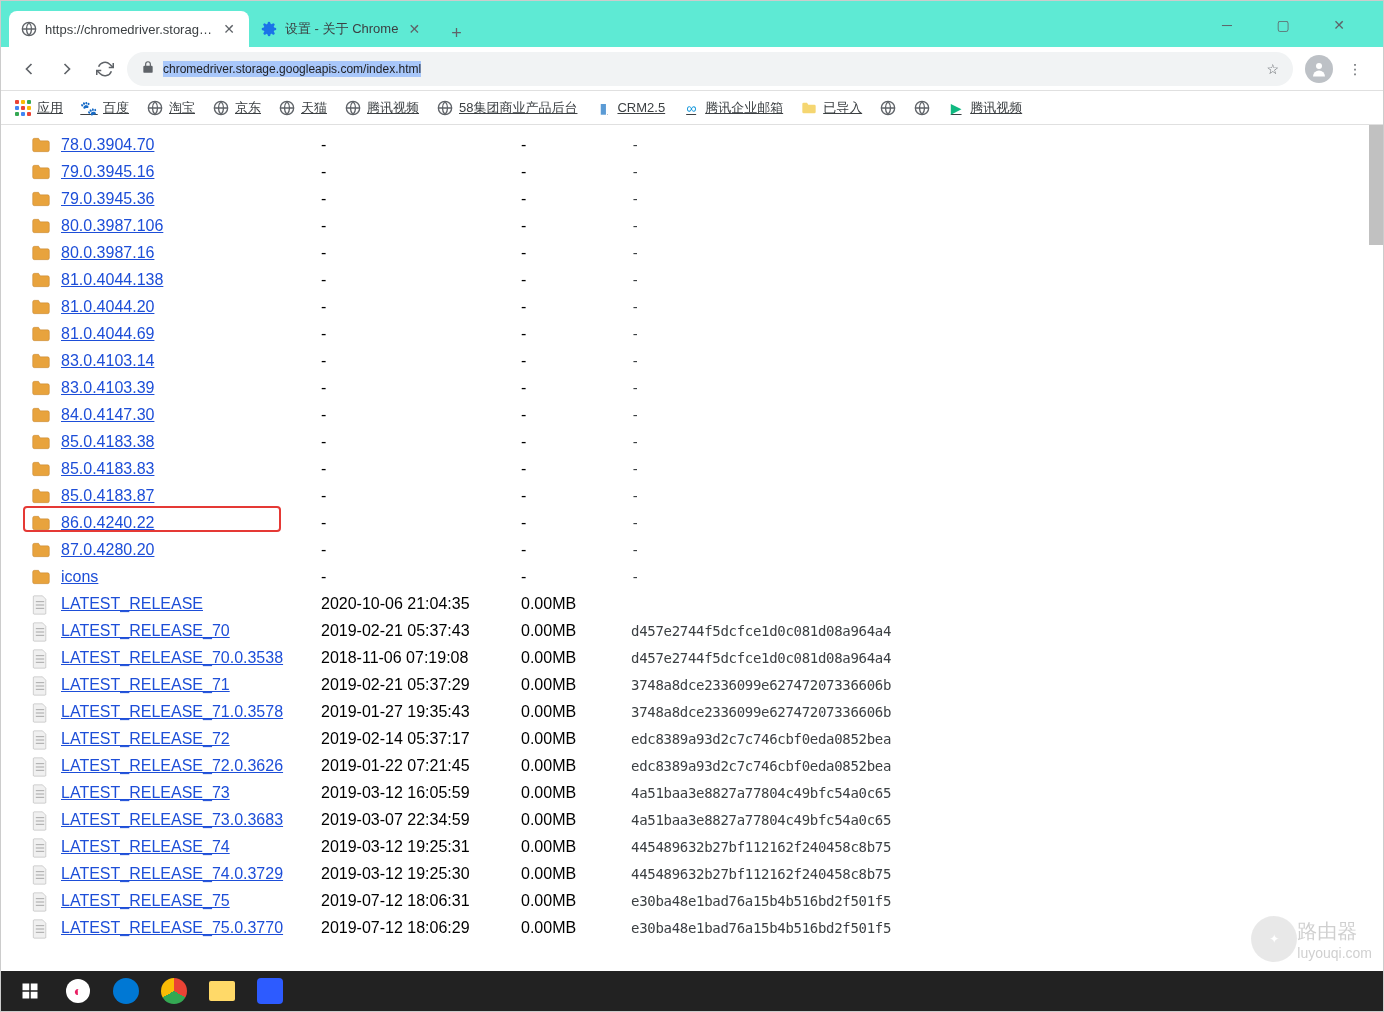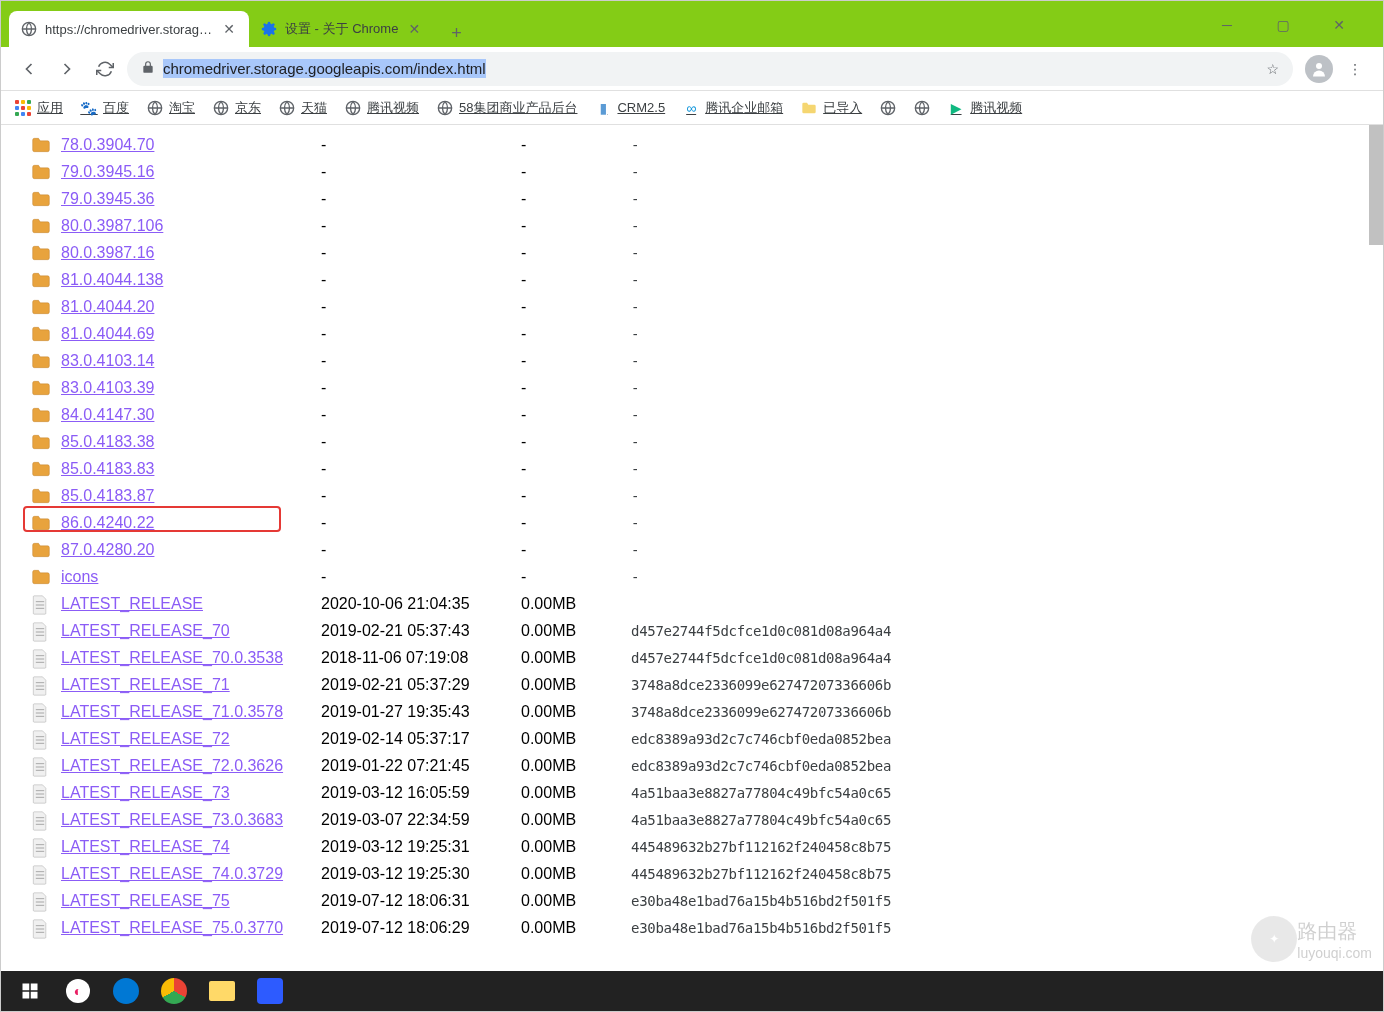--- a/index.html
+++ b/index.html
@@ -1,50 +1,50 @@
 <!DOCTYPE html>
 <html><head>
 <meta charset="utf-8">
 <style>
   * { margin: 0; padding: 0; box-sizing: border-box; }
   body { font-family: "Segoe UI", Arial, sans-serif; font-size: 14px; background: #fff; overflow: hidden; }
   .window { width: 1384px; height: 1012px; display: flex; flex-direction: column; background: #fff; border: 1px solid #ccc; }
   
-  .tabstrip { height: 46px; background: #84cc16; display: flex; align-items: flex-end; padding: 8px 8px 0 8px; }
+  .tabstrip { height: 46px; background: #5eead4; display: flex; align-items: flex-end; padding: 8px 8px 0 8px; }
   .tab { height: 36px; display: flex; align-items: center; padding: 0 12px; border-radius: 8px 8px 0 0; gap: 8px; font-size: 13px; color: #3c4043; max-width: 240px; }
   .tab.active { background: #fff; }
   .tab-title { white-space: nowrap; overflow: hidden; text-overflow: ellipsis; flex: 1; }
   .tab-close { width: 16px; height: 16px; display: flex; align-items: center; justify-content: center; color: #5f6368; cursor: pointer; font-size: 14px; }
   .tab-add { width: 28px; height: 28px; display: flex; align-items: center; justify-content: center; margin-left: 8px; color: #5f6368; cursor: pointer; font-size: 18px; }
   .win-controls { margin-left: auto; display: flex; gap: 24px; padding-right: 20px; padding-bottom: 10px; color: #5f6368; }
   .win-btn { width: 32px; height: 24px; display: flex; align-items: center; justify-content: center; cursor: pointer; }
   
   .toolbar { height: 44px; display: flex; align-items: center; gap: 6px; padding: 0 12px; border-bottom: 1px solid #e0e0e0; background: #fff; }
   .nav-btn { width: 32px; height: 32px; display: flex; align-items: center; justify-content: center; color: #5f6368; cursor: pointer; border-radius: 50%; }
   .addr-bar { flex: 1; height: 34px; border-radius: 17px; background: #f1f3f4; display: flex; align-items: center; padding: 0 14px; gap: 8px; }
-  .addr-url { flex: 1; color: #202124; outline: none; border: none; background: transparent; font-size: 15px; }
+  .addr-url { flex: 1; color: #202124; outline: none; border: none; background: transparent; font-size: 12px; }
   .addr-url::selection { background: #a8c7fa; }
   .url-highlight { background: #a8c7fa; padding: 1px 0; }
   .star { color: #5f6368; cursor: pointer; }
   .profile { width: 28px; height: 28px; border-radius: 50%; background: #bdc1c6; display: flex; align-items: center; justify-content: center; color: #fff; margin-left: 6px; cursor: pointer; }
   .menu-dots { width: 32px; height: 32px; display: flex; align-items: center; justify-content: center; color: #5f6368; cursor: pointer; }
   
   .bookmarks { height: 34px; display: flex; align-items: center; gap: 18px; padding: 0 14px; border-bottom: 1px solid #e0e0e0; font-size: 13px; color: #3c4043; text-decoration: underline; }
   .bookmark { display: flex; align-items: center; gap: 6px; cursor: pointer; }
   .bm-icon { width: 16px; height: 16px; display: flex; align-items: center; justify-content: center; font-size: 14px; }
   .apps-icon { width: 16px; height: 16px; display: grid; grid-template-columns: repeat(3,4px); grid-template-rows: repeat(3,4px); gap: 2px; }
   .apps-icon span { width: 4px; height: 4px; border-radius: 1px; }
   
   .content { flex: 1; overflow-y: auto; padding: 6px 18px 6px 6px; position: relative; }
   .row { display: flex; align-items: center; height: 27px; font-size: 16px; }
   .row-icon { width: 20px; height: 18px; margin: 0 10px 0 24px; flex-shrink: 0; }
   .folder-svg { fill: #e8a33d; stroke: #b87820; stroke-width: 0.5; }
   .file-svg { fill: #f0f0f0; stroke: #999; stroke-width: 0.5; }
   .row-name { width: 260px; }
-  .row-name a { color: #8b5cf6; text-decoration: underline; cursor: pointer; }
+  .row-name a { color: #1d4ed8; text-decoration: underline; cursor: pointer; }
   .row-date { width: 200px; text-align: left; color: #000; }
   .row-size { width: 110px; text-align: left; color: #000; }
   .row-hash { flex: 1; color: #3c4043; font-family: monospace; font-size: 14px; letter-spacing: -0.3px; }
   .highlight-box { position: absolute; border: 2px solid #e53935; border-radius: 4px; pointer-events: none; }
   
   .taskbar { height: 40px; background: #222; display: flex; align-items: center; padding: 0 8px; gap: 6px; }
   .task-item { width: 42px; height: 32px; display: flex; align-items: center; justify-content: center; border-radius: 2px; cursor: pointer; }
   .task-item.windows { color: #fff; }
   .scrollbar-thumb { position: absolute; right: 0; top: 0; width: 14px; height: 120px; background: #c1c1c1; border-radius: 0; }
   

